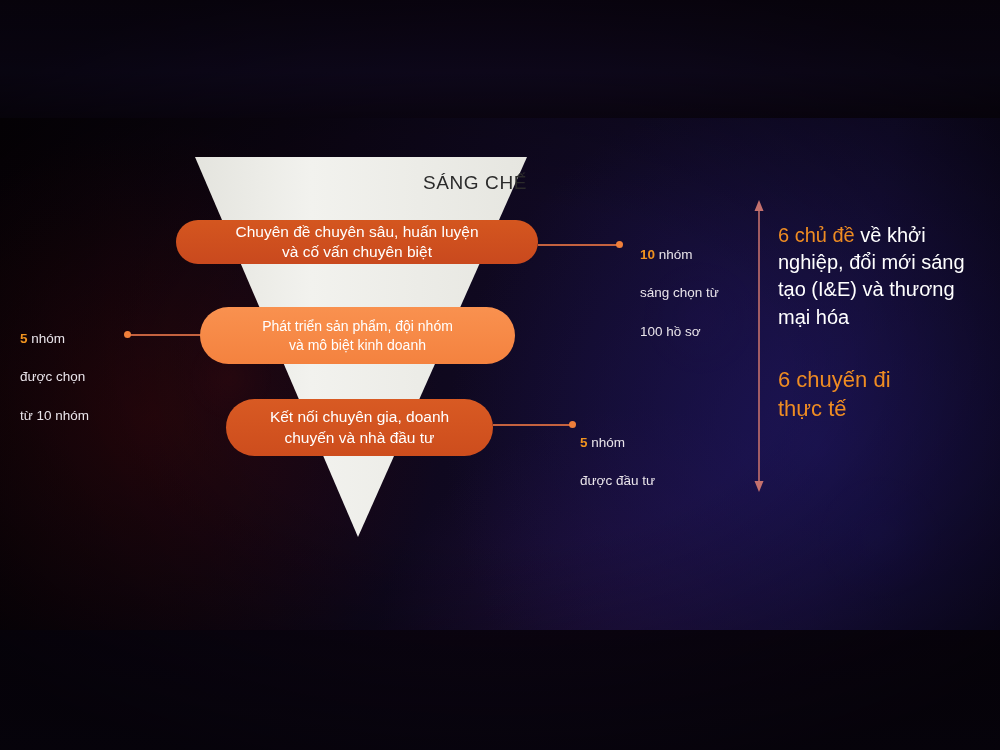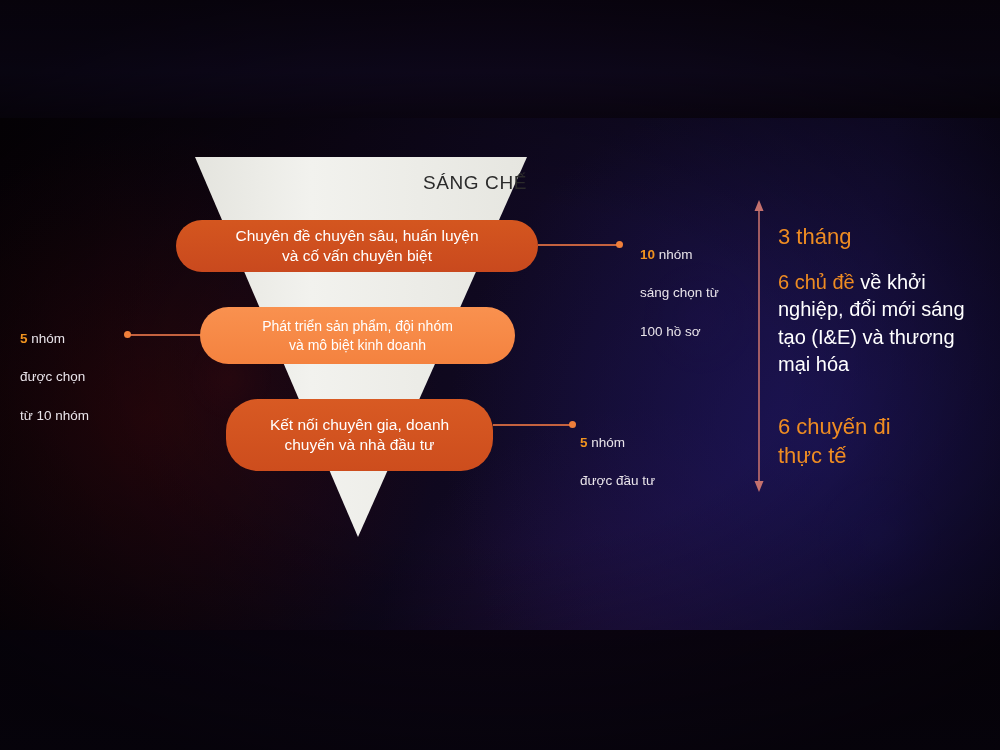--- a/index.html
+++ b/index.html
@@ -69,31 +69,31 @@
     position:absolute;
     border-radius:32px;
     display:flex;align-items:center;justify-content:center;
     text-align:center;
     color:#ffffff;
     line-height:1.32;
     box-sizing:border-box;
     padding:4px 16px;
   }
   #bar1{
-    left:176px;top:220px;width:362px;height:52px;
+    left:176px;top:220px;width:362px;height:44px;
     background:linear-gradient(180deg,#d4561f 0%,#c9491e 100%);
     font-size:15.5px;
   }
   #bar2{
     left:200px;top:307px;width:315px;height:57px;
     background:linear-gradient(180deg,#f9914f 0%,#f4823f 100%);
     font-size:14px;
   }
   #bar3{
-    left:226px;top:399px;width:267px;height:72px;
+    left:226px;top:399px;width:267px;height:57px;
     background:linear-gradient(180deg,#d85a23 0%,#cd4d1d 100%);
     font-size:15.5px;
   }
 
   
   .conn-line{position:absolute;height:1.6px;background:#c4623f;}
   .conn-dot{
     position:absolute;width:7px;height:7px;border-radius:50%;
     background:#ef7f3a;
   }
@@ -200,23 +200,20 @@
   <div class="bracket">
     <svg width="22" height="292" viewBox="0 0 22 292" xmlns="http://www.w3.org/2000/svg">
       <line x1="11" y1="8" x2="11" y2="284" stroke="#c4706d" stroke-width="1.6"></line>
       <polygon points="11,0 6.5,11 15.5,11" fill="#c4706d"></polygon>
       <polygon points="11,292 6.5,281 15.5,281" fill="#c4706d"></polygon>
     </svg>
   </div>
 
   <div class="right-block">
 
-    <div class="rb-item">
-      <div class="rb-big">3 tháng</div>
-    </div>
 
     <div class="rb-item">
       <div class="rb-mixed">
         <span class="accent">6 chủ đề</span><span> về khởi</span><br>
         <span>nghiệp, đổi mới sáng</span><br>
         <span>tạo (I&amp;E) và thương</span><br>
         <span>mại hóa</span>
       </div>
     </div>
 

